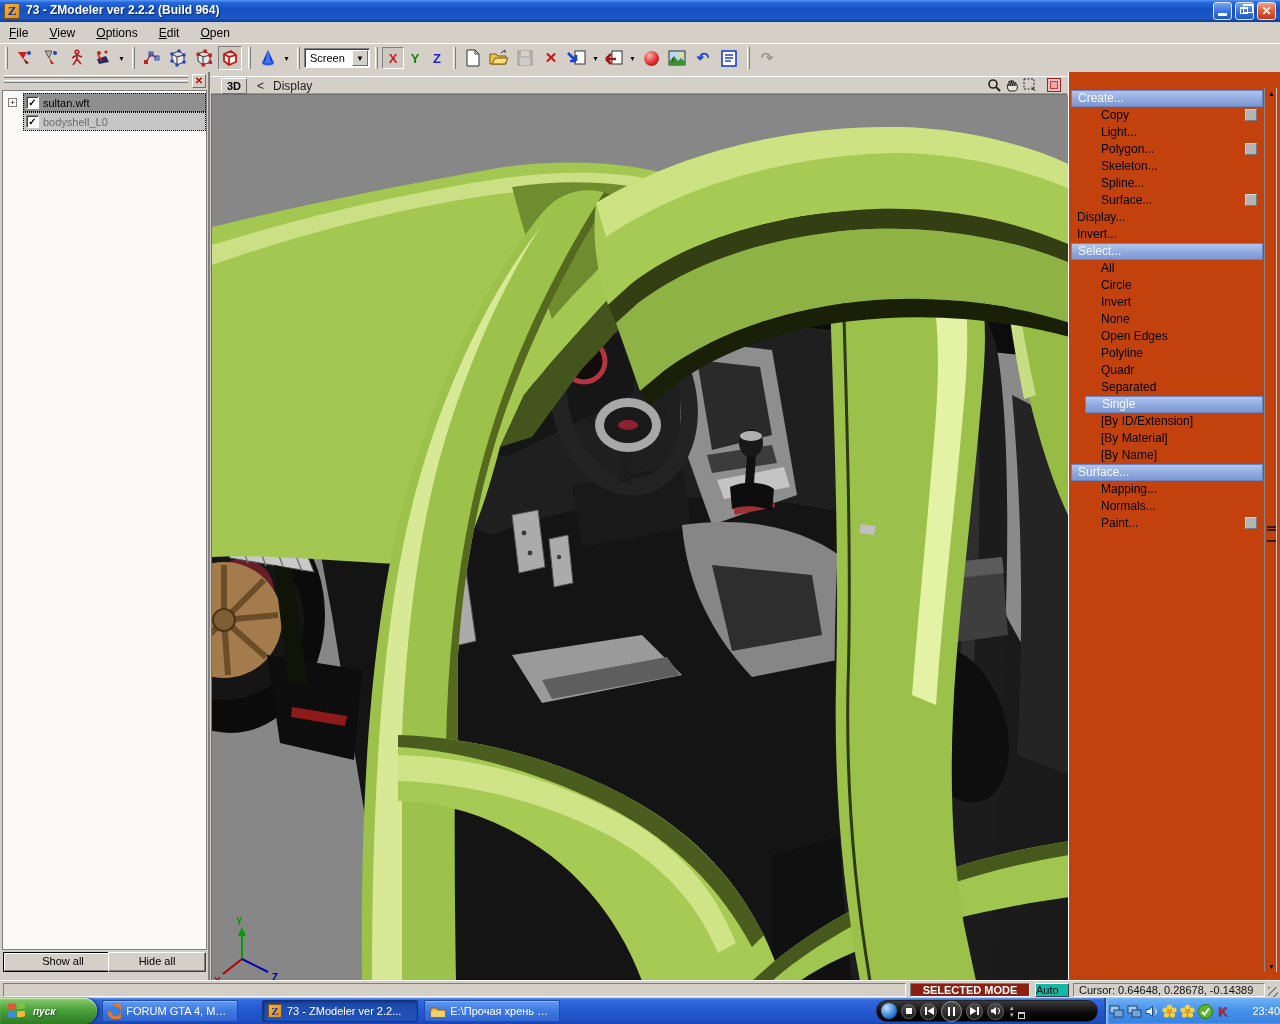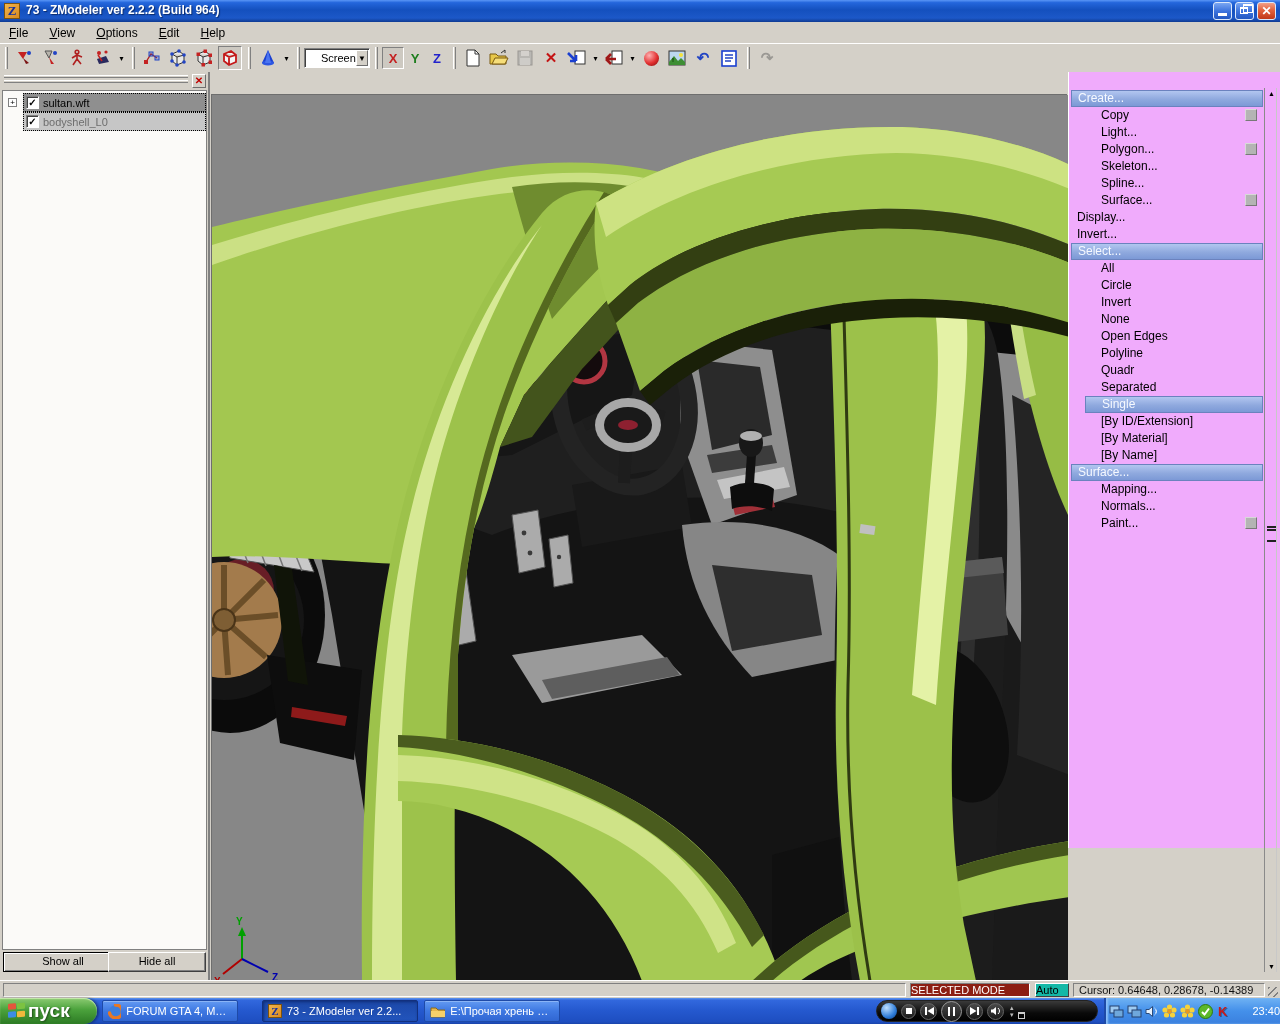--- a/index.html
+++ b/index.html
@@ -32,21 +32,21 @@
   
   #toolbar { left:0; top:44px; width:1280px; height:28px; background:#D4D0C8; display:flex; align-items:center; }
   .grip { width:3px; height:22px; margin:0 4px 0 5px; border-left:1px solid #fff; border-right:1px solid #808080; }
   .tb { width:24px; height:24px; display:flex; align-items:center; justify-content:center; margin:0 1px; border:1px solid transparent; }
   .tb.pressed { border-color:#808080 #fff #fff #808080; background:#CDC9C1; }
   .tb.disabled { opacity:.45; filter:grayscale(1); }
   .dd { width:11px; height:24px; display:flex; align-items:center; justify-content:center; font-size:8px; color:#000; }
   .axis-btn { width:22px; height:22px; font-weight:bold; font-size:13px; display:flex; align-items:center; justify-content:center; border:1px solid transparent; }
   .axis-btn.pressed { border-color:#808080 #fff #fff #808080; background:#CDC9C1; }
   #screen-combo { width:66px; height:20px; background:#fff; border:1px solid; border-color:#808080 #fff #fff #808080; box-shadow:inset 1px 1px 0 #404040; display:flex; align-items:center; }
-  #screen-combo .val { flex:1; padding-left:16px; font-size:11px; }
+  #screen-combo .val { flex:1; padding-left:5px; font-size:11px; }
   #screen-combo .btn { width:16px; height:16px; margin-right:1px; font-size:8px; display:flex; align-items:center; justify-content:center; }
 
   
   #left-panel { left:0; top:72px; width:210px; height:908px; background:#D4D0C8; border-right:2px solid #808080; }
   .hgrip { position:absolute; left:4px; width:184px; height:3px; border-top:1px solid #fff; border-bottom:1px solid #808080; }
   #panel-close { left:192px; top:2px; width:14px; height:14px; color:#C00000; font-weight:bold; font-size:10px; line-height:11px; text-align:center; }
   #tree-box { left:2px; top:18px; width:205px; height:860px; background:#FBFAF8; border:1px solid #808080; }
   .tree-row { position:absolute; left:2px; width:183px; height:19px; display:flex; align-items:center; border:1px dotted #000; }
   .tree-row.sel-dark { background:#8F8F8F; color:#000; }
   .tree-row.sel-light { background:#C6C6C6; color:#6E6E6E; }
@@ -59,48 +59,48 @@
 
   
   #viewport { left:210px; top:72px; width:858px; height:908px; background:#D4D0C8; }
   #vp-header { left:1px; top:4px; width:856px; height:18px; background:#D4D0C8; border-top:1px solid #fff; border-bottom:1px solid #9A9A9A; }
   #vp-tab { left:10px; top:1px; width:26px; height:16px; font-weight:bold; font-size:11px; text-align:center; line-height:14px; }
   #vp-canvas { left:1px; top:22px; width:856px; height:886px; background:#878787; border-left:1px solid #6E6E6E; border-top:1px solid #6E6E6E; }
   .vp-tool { width:18px; height:16px; display:flex; align-items:center; justify-content:center; }
   #vp-active-btn { width:14px; height:14px; border:1px solid #A02020; background:#F0A8A8; box-shadow:inset 0 0 0 2px #E8C0C0, inset 0 0 0 3px #C04040; }
 
   
-  #right-panel { left:1068px; top:72px; width:212px; height:776px; background:#f0abfc; border-left:1px solid #fff; }
+  #right-panel { left:1068px; top:72px; width:212px; height:908px; background:#c2410c; border-left:1px solid #fff; }
   #cmd-list { position:absolute; left:2px; top:18px; width:192px; }
   .cmd-row { position:relative; height:17px; line-height:17px; font-size:12px; color:#000; padding-left:6px; white-space:nowrap; }
   .cmd-row.lvl1 { padding-left:30px; }
   .cmd-row.hl { background:linear-gradient(180deg,#B2C6F0 0%,#8FA9DE 55%,#7C99D6 100%);
     border:1px solid #6B82BE; color:#F6F9FF; line-height:15px; }
   .cmd-row.lvl1.hl { margin-left:14px; padding-left:16px; }
   .cmd-box { position:absolute; right:6px; top:2px; width:12px; height:12px; background:#B4B4B4; border:1px solid; border-color:#D8D8D8 #787878 #787878 #D8D8D8; }
   #rp-scroll { position:absolute; right:3px; top:16px; width:13px; height:884px; border-left:1px solid #8A8A8A; border-right:1px solid #C8C8C8; }
   .sb-arrow { position:absolute; left:1px; width:11px; height:11px; font-size:7px; text-align:center; line-height:11px; color:#000; }
   #sb-thumb { position:absolute; left:2px; top:438px; width:9px; height:16px; border-top:5px double #222; border-bottom:2px solid #222; }
 
   
   #statusbar { left:0; top:980px; width:1280px; height:18px; background:#D4D0C8; border-top:1px solid #fff; }
   .st-panel { position:absolute; top:2px; height:14px; border:1px solid; border-color:#808080 #fff #fff #808080; }
-  #st-mode { background:#8C1E12; color:#fff; font-weight:normal; font-size:11px; line-height:12px; }
+  #st-mode { background:#8C1E12; color:#fff; font-weight:bold; font-size:11px; text-align:center; line-height:12px; }
   #st-auto { background:#14b8a6; border-color:#fff #404040 #404040 #fff; font-weight:normal; font-size:11px; line-height:12px; }
   #st-cursor { background:#D4D0C8; font-size:11px; line-height:12px; padding-left:5px; color:#111; }
   .grip-dots { position:absolute; right:2px; top:6px; width:10px; height:10px;
     background:repeating-linear-gradient(135deg,#808080 0 2px,transparent 2px 5px); }
 
   
   #taskbar { left:0; top:998px; width:1280px; height:26px;
     background:linear-gradient(180deg,#5F97EE 0%,#3268DE 8%,#2458CE 50%,#1E4EC0 92%,#1A44A8 100%); }
   #start-btn { left:0; top:0; width:97px; height:26px; border-radius:0 13px 13px 0;
     background:linear-gradient(180deg,#8CCB72 0%,#4BA23C 45%,#2F7E26 95%);
     box-shadow:inset 0 1px 1px #C8EBB0, 2px 0 3px rgba(0,0,0,.4); display:flex; align-items:center; }
-  #start-label { color:#fff; font-weight:bold; font-size:19px; text-shadow:1px 1px 2px #1E4D18; }
+  #start-label { color:#fff; font-weight:bold; font-style:italic; font-size:10px; text-shadow:1px 1px 2px #1E4D18; margin-left:5px; }
   .task-btn { position:absolute; top:2px; height:22px; border-radius:2px; display:flex; align-items:center; padding:0 5px; overflow:hidden;
     background:linear-gradient(180deg,#639AF2 0%,#3E78E2 50%,#3066D2 100%); border:1px solid #1E4AA8; box-shadow:inset 0 1px 0 #8AB4F6; }
   .task-btn.active { background:linear-gradient(180deg,#1C48A8 0%,#2254BC 100%); border-color:#12307E; box-shadow:inset 1px 1px 3px #102E78; }
   .task-label { color:#fff; font-size:11px; white-space:nowrap; overflow:hidden; text-overflow:ellipsis; margin-left:5px; max-width:128px; }
   #media-band { position:absolute; left:876px; top:2px; width:222px; height:22px; border-radius:11px;
     background:linear-gradient(180deg,#3A3A3A,#0A0A0A 60%,#000); border:1px solid #222; display:flex; align-items:center; }
   .mp-btn { border-radius:50%; background:linear-gradient(180deg,#4A4A4A,#1A1A1A); border:1px solid #666; display:flex; align-items:center; justify-content:center; margin-left:4px; }
   #tray { position:absolute; left:1104px; top:0; width:176px; height:26px;
     background:linear-gradient(180deg,#6FB2F4 0%,#4490EA 50%,#3A80DE 100%); border-left:2px solid #1E4AA8; box-shadow:inset 2px 0 2px #8CC0F8;
     display:flex; align-items:center; }
@@ -123,21 +123,21 @@
         <span class="restore-glyph"></span>
       </div>
     <div class="abs wbtn close" style="right:4px;top:2px;">✕</div>
   </div>
 
   <div class="abs" id="menubar">
     <span class="menu-item">File</span>
     <span class="menu-item">View</span>
     <span class="menu-item">Options</span>
     <span class="menu-item">Edit</span>
-    <span class="menu-item">Help</span>
+    <span class="menu-item">Open</span>
   </div>
 
   <div class="abs" id="toolbar">
     <span class="grip"></span>
     <span class="tb">
       <svg width="18" height="18">
           <path d="M2,3 L11,3 L7,10 Z" fill="#C42222"></path>
           <path d="M7,9 L13,14 L10,15 Z" fill="#7A1212"></path>
           <circle cx="13" cy="4" r="2" fill="#2244C4"></circle>
         </svg>
@@ -295,20 +295,43 @@
         <span class="cbx" style="margin-left:2px;">✓</span>
         <span>bodyshell_L0</span>
       </div>
     </div>
 
     <div class="panel-btn deflt" style="left:3px;width:120px;">Show all</div>
     <div class="panel-btn" style="left:108px;width:98px;">Hide all</div>
   </div>
 
   <div class="abs" id="viewport">
+    <div class="abs" id="vp-header">
+      <span class="abs raised" id="vp-tab">3D</span>
+      <span class="abs" style="left:46px;top:2px;font-size:12px;color:#222;">&lt;</span>
+      <span class="abs" style="left:62px;top:2px;font-size:12px;color:#222;">Display</span>
+      <span class="abs vp-tool" style="right:64px;top:0;">
+        <svg width="14" height="14">
+            <circle cx="6" cy="6" r="4" fill="none" stroke="#222" stroke-width="1.6"></circle>
+            <path d="M9,9 L13,13" stroke="#222" stroke-width="2"></path>
+          </svg>
+      </span>
+      <span class="abs vp-tool" style="right:46px;top:0;">
+        <svg width="14" height="14">
+            <path d="M4,13 C2,10 2,8 3,6 L4,8 L4,3 L6,8 L6,2 L8,8 L8,2.5 L10,8 L10,4 L12,7 C13,10 12,12 10,13 Z" fill="#E8E4DC" stroke="#222" stroke-width="1"></path>
+          </svg>
+      </span>
+      <span class="abs vp-tool" style="right:28px;top:0;">
+        <svg width="14" height="14">
+            <rect x="1" y="1" width="10" height="10" fill="none" stroke="#222" stroke-dasharray="2,1.5"></rect>
+            <path d="M8,8 L13,13 L10,12 Z" fill="#222"></path>
+          </svg>
+      </span>
+      <span class="abs" id="vp-active-btn" style="right:6px;top:1px;"></span>
+    </div>
 
     <div class="abs" id="vp-canvas">
       <svg width="856" height="886" viewBox="0 0 856 886">
         <rect width="856" height="886" fill="#878787"></rect>
 
         <path d="M70,250 C170,160 300,100 480,88 L640,120 L700,200 L700,886 L180,886 L120,520 Z" fill="#141414"></path>
         <path d="M640,120 L858,150 L858,886 L690,886 Z" fill="#1A1A1A"></path>
 
         <path d="M690,230 L858,260 L858,620 C786,530 736,400 712,298 Z" fill="#8A8A8A"></path>
 

